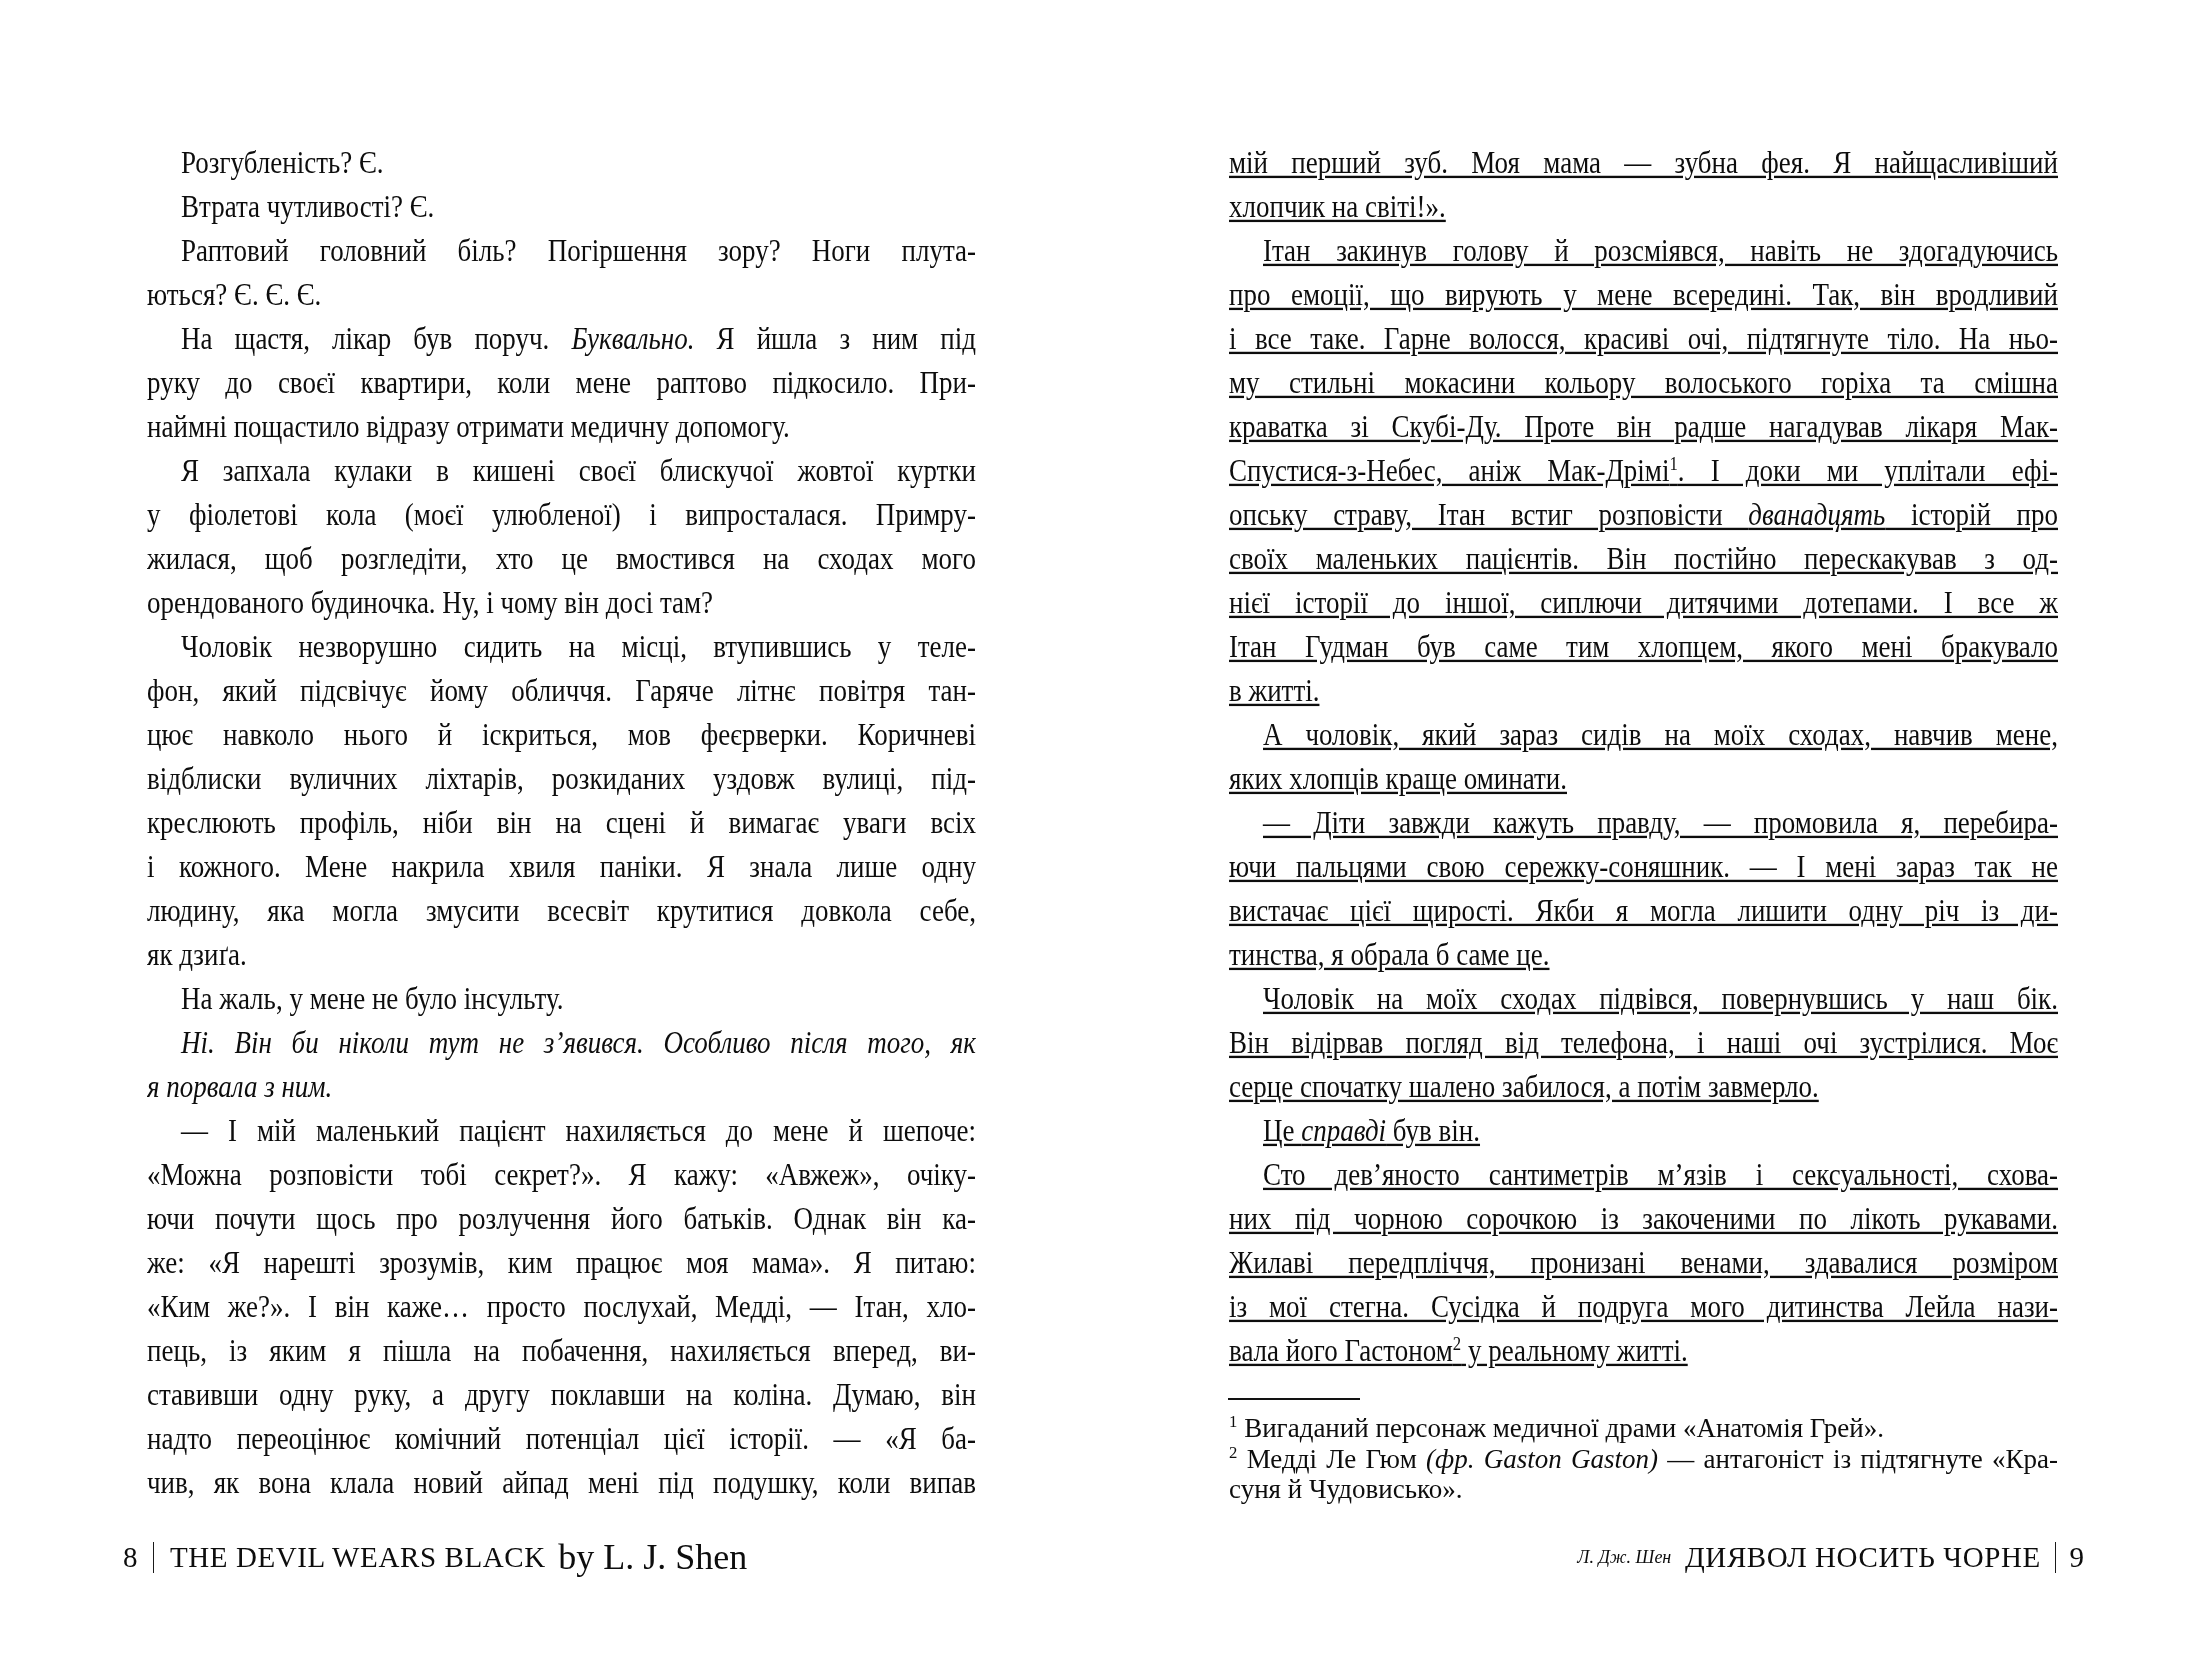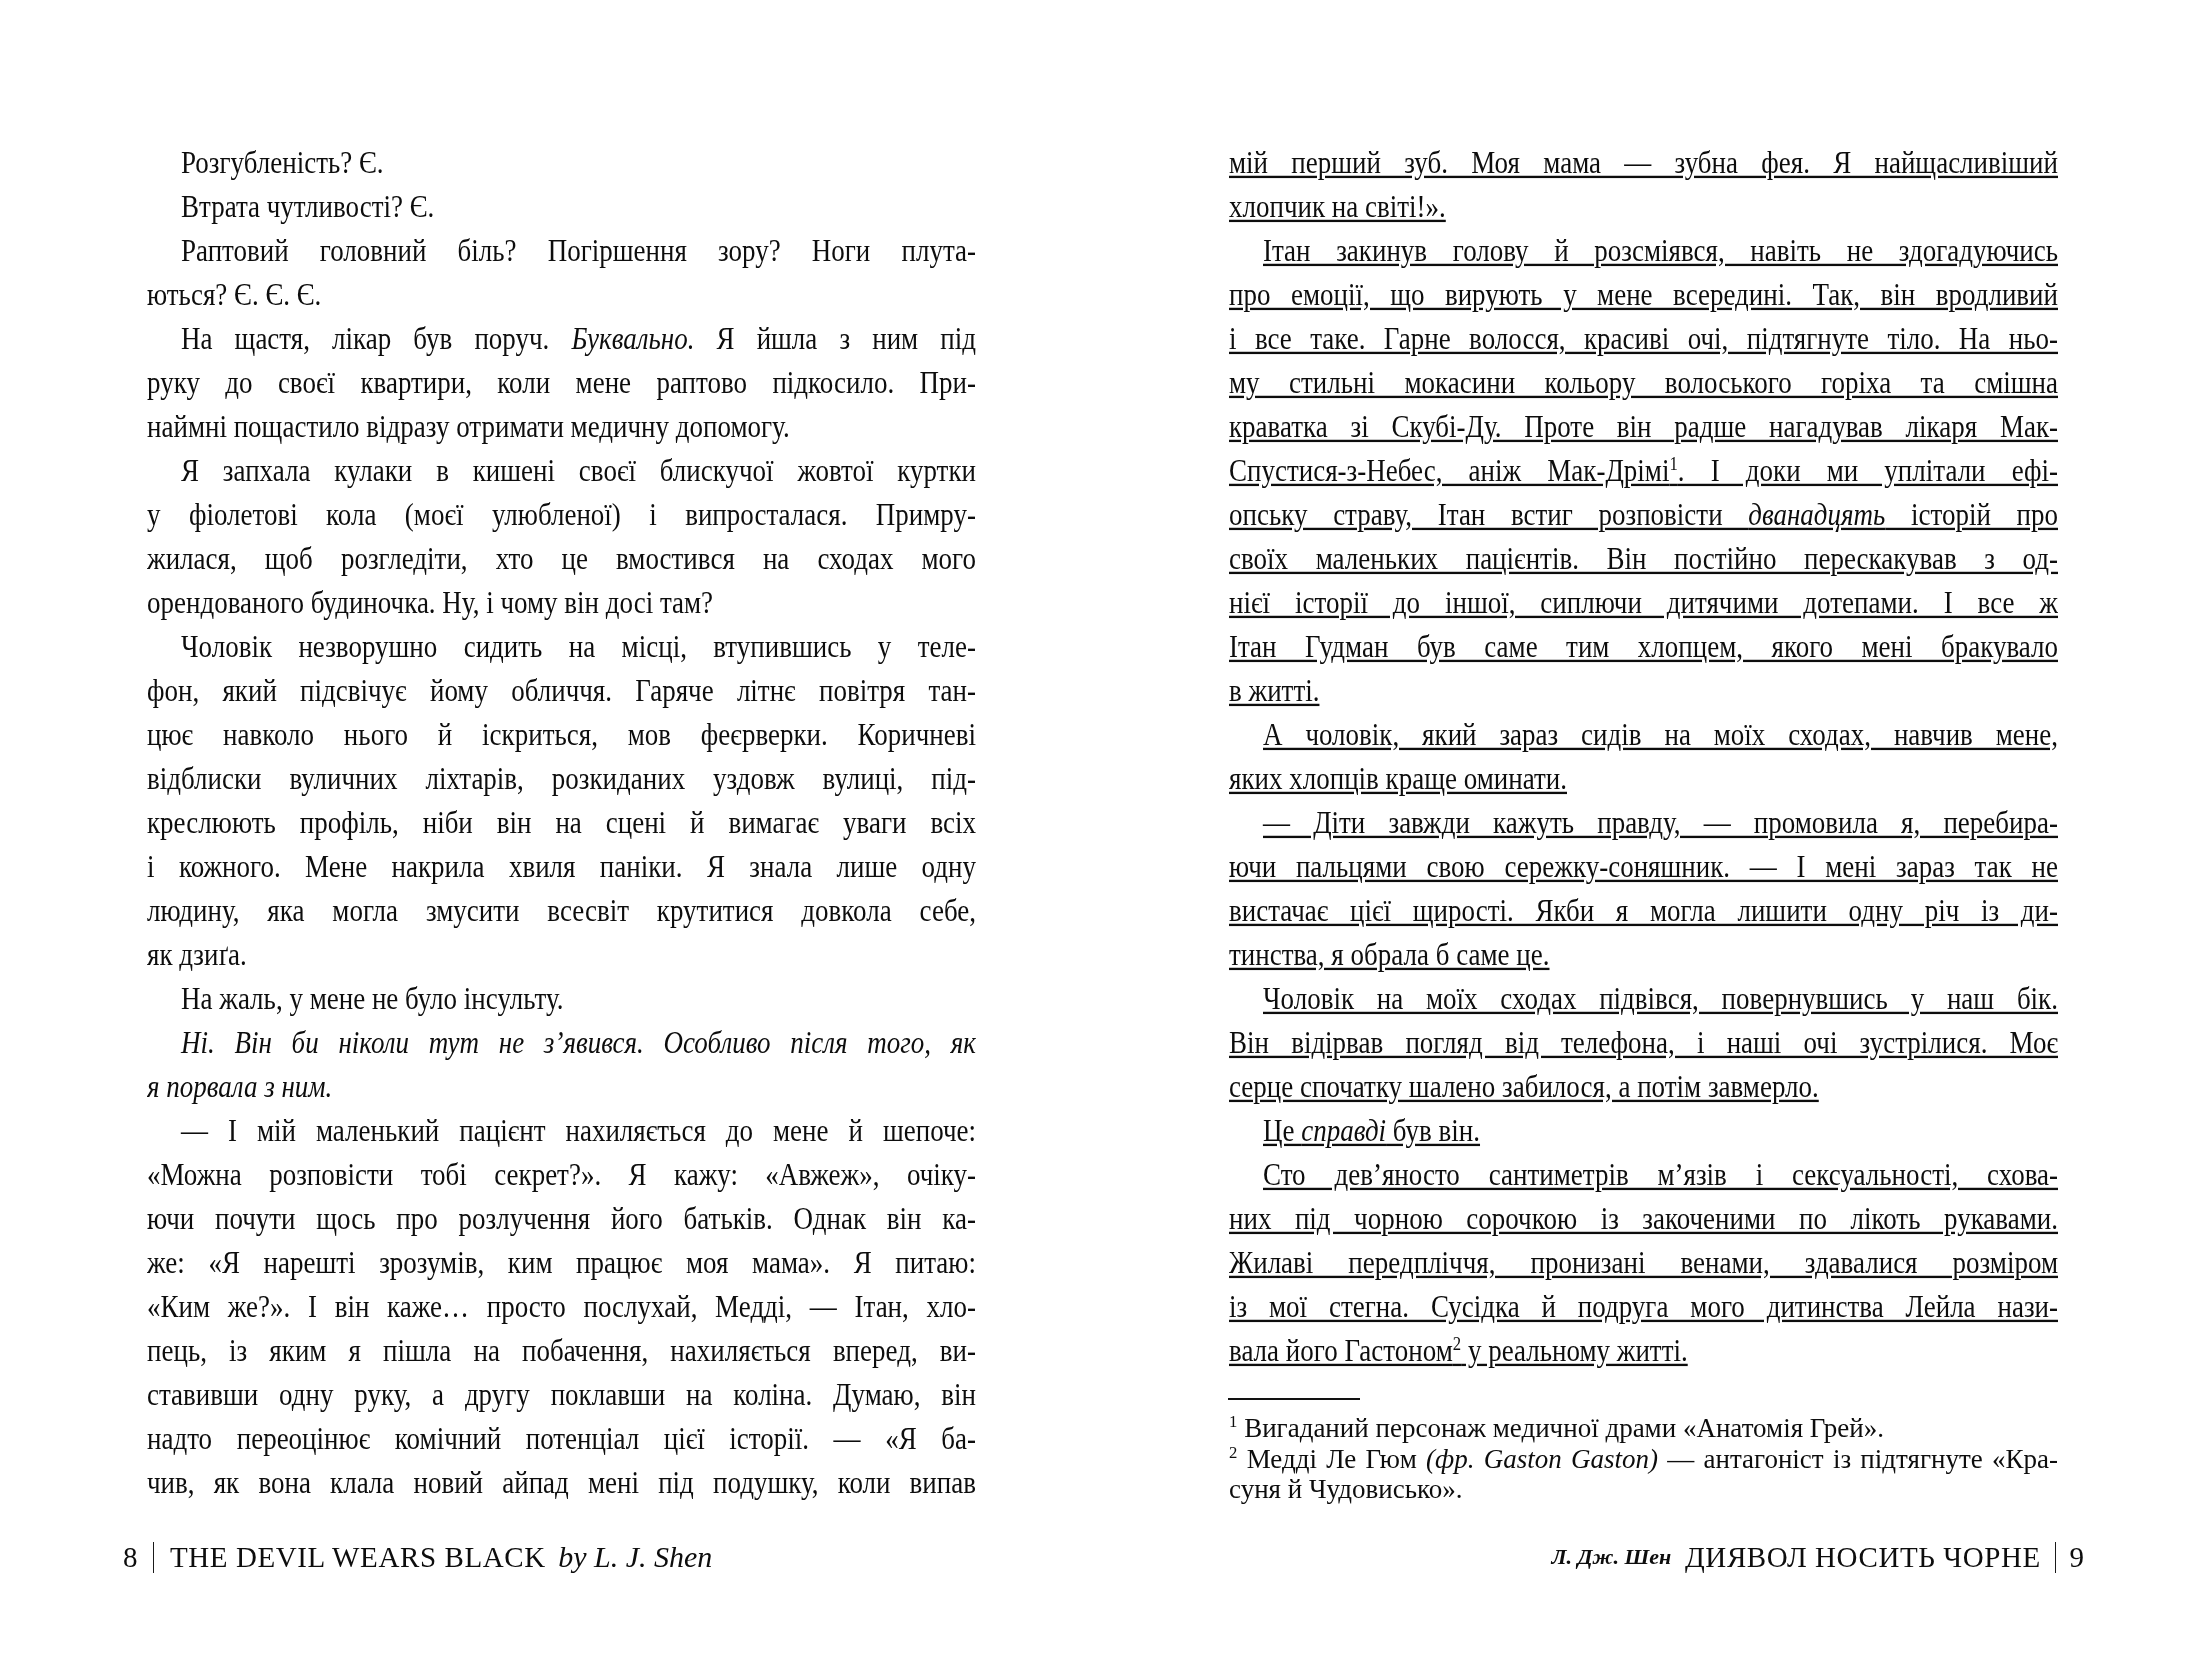--- a/index.html
+++ b/index.html
@@ -36,22 +36,22 @@
     position:absolute;top:1540px;height:34px;
     display:flex;align-items:center;
     font-size:29px;white-space:nowrap;
   }
   #footer-left{left:123px;}
   #footer-right{right:121px;}
   .vbar{width:1.2px;height:31px;background:#1a1a1a;}
   #footer-left .vbar{margin:0 15.6px;}
   #footer-right .vbar{margin:0 13.7px;}
   .booktitle{letter-spacing:0.6px;}
-  .byline{font-style:italic;margin-left:12.4px;font-size:30px;}
-  .author{font-style:italic;margin-right:13.7px;font-size:22px;font-weight:bold;}
+  .byline{margin-left:12.4px;font-size:36px;}
+  .author{font-style:italic;margin-right:13.7px;font-size:18px;}
   .pagenum{font-size:29px;}
 </style>
 </head>
 <body>
 
 <div id="left-col" class="textcol">
     <div class="line ind pend"><span>Розгубленість? Є.</span></div>
     <div class="line ind pend"><span>Втрата чутливості? Є.</span></div>
     <div class="line ind"><span>Раптовий головний біль? Погіршення зору? Ноги плута-</span></div>
     <div class="line pend"><span>ються? Є. Є. Є.</span></div>

